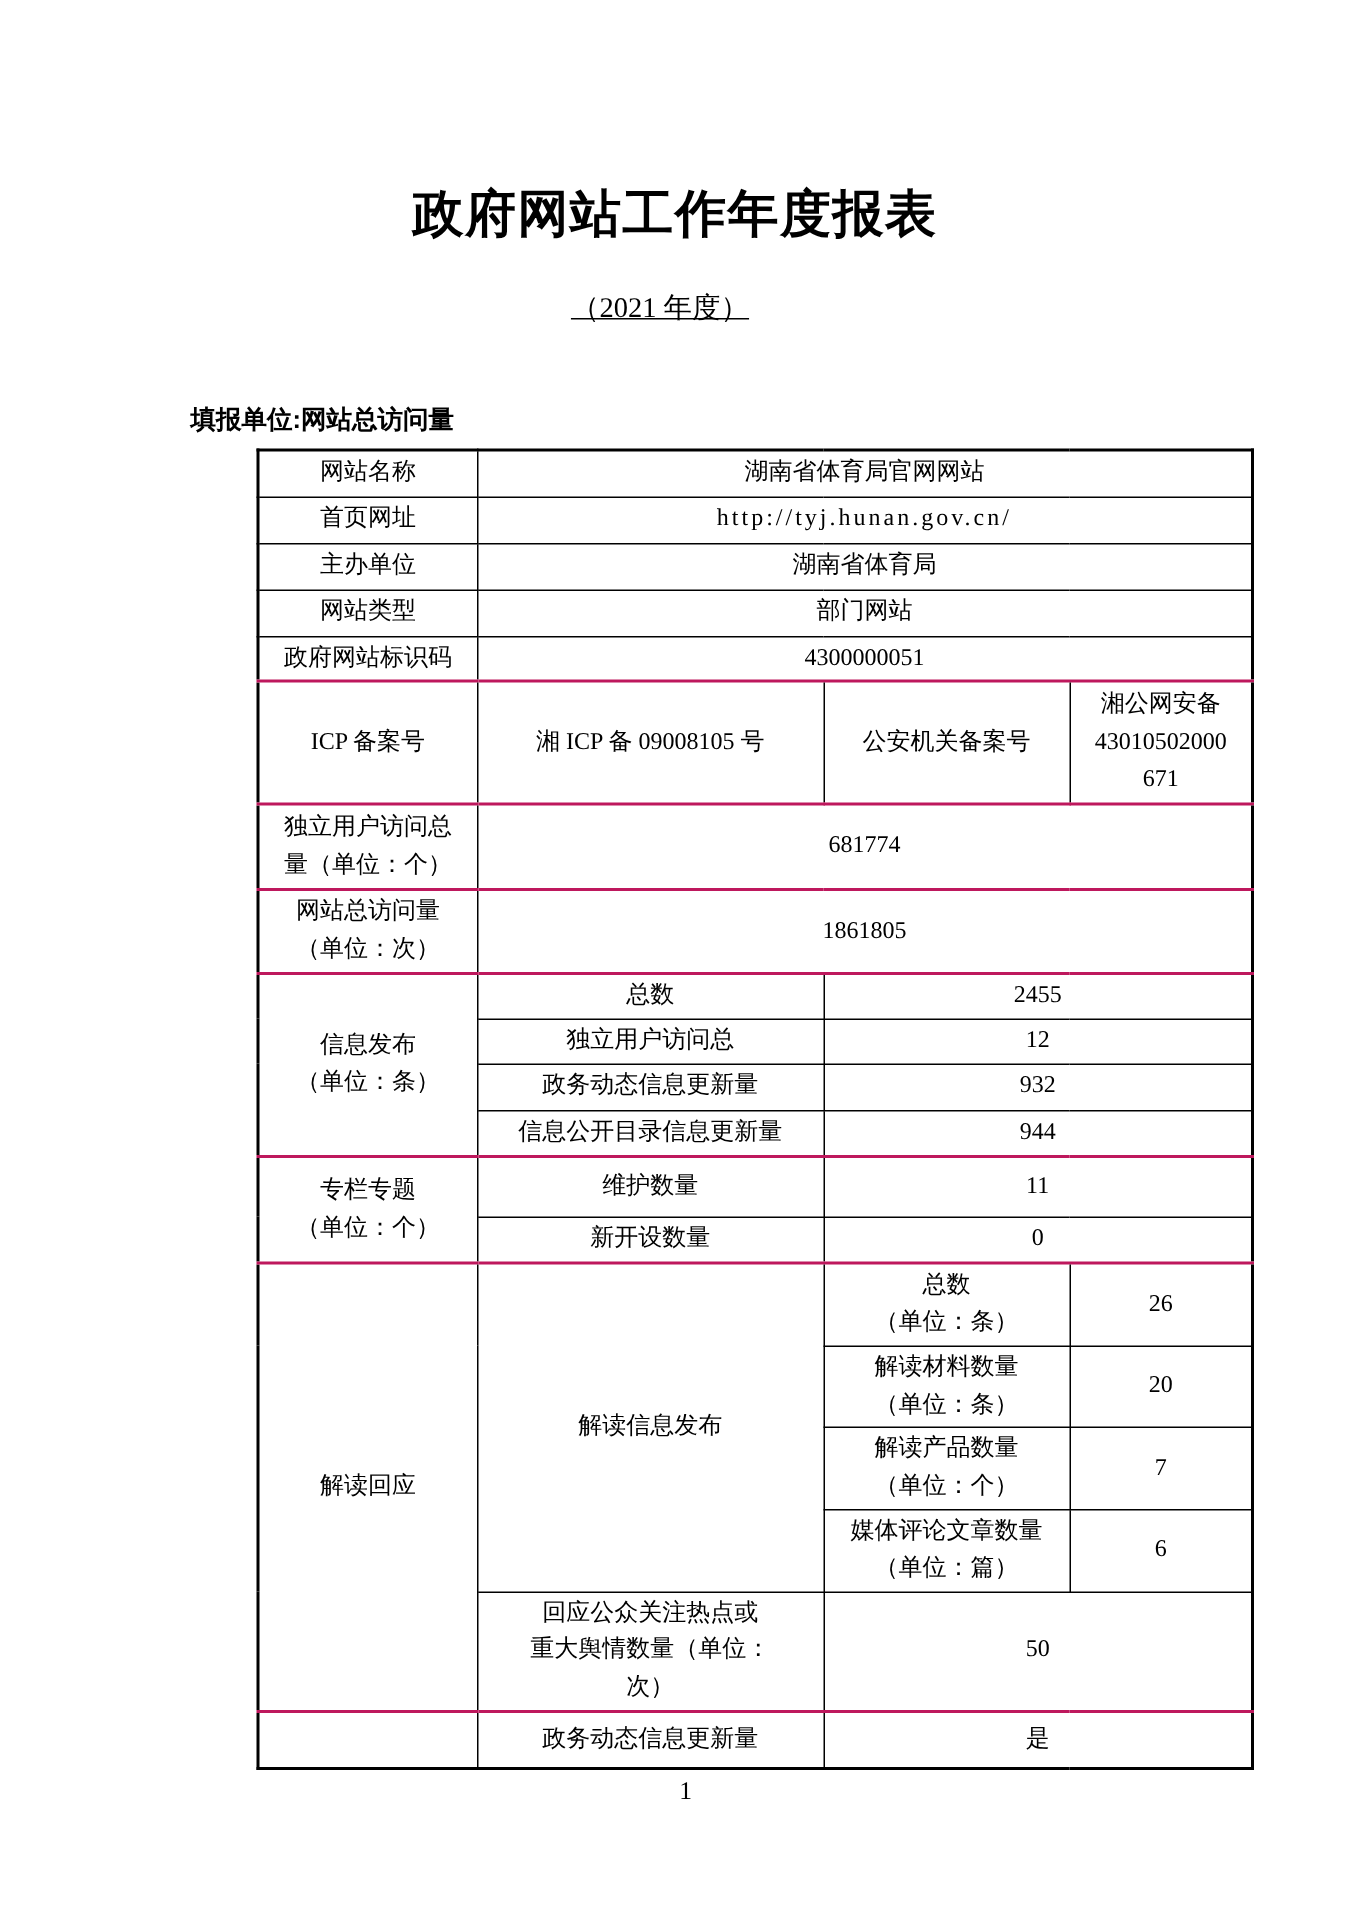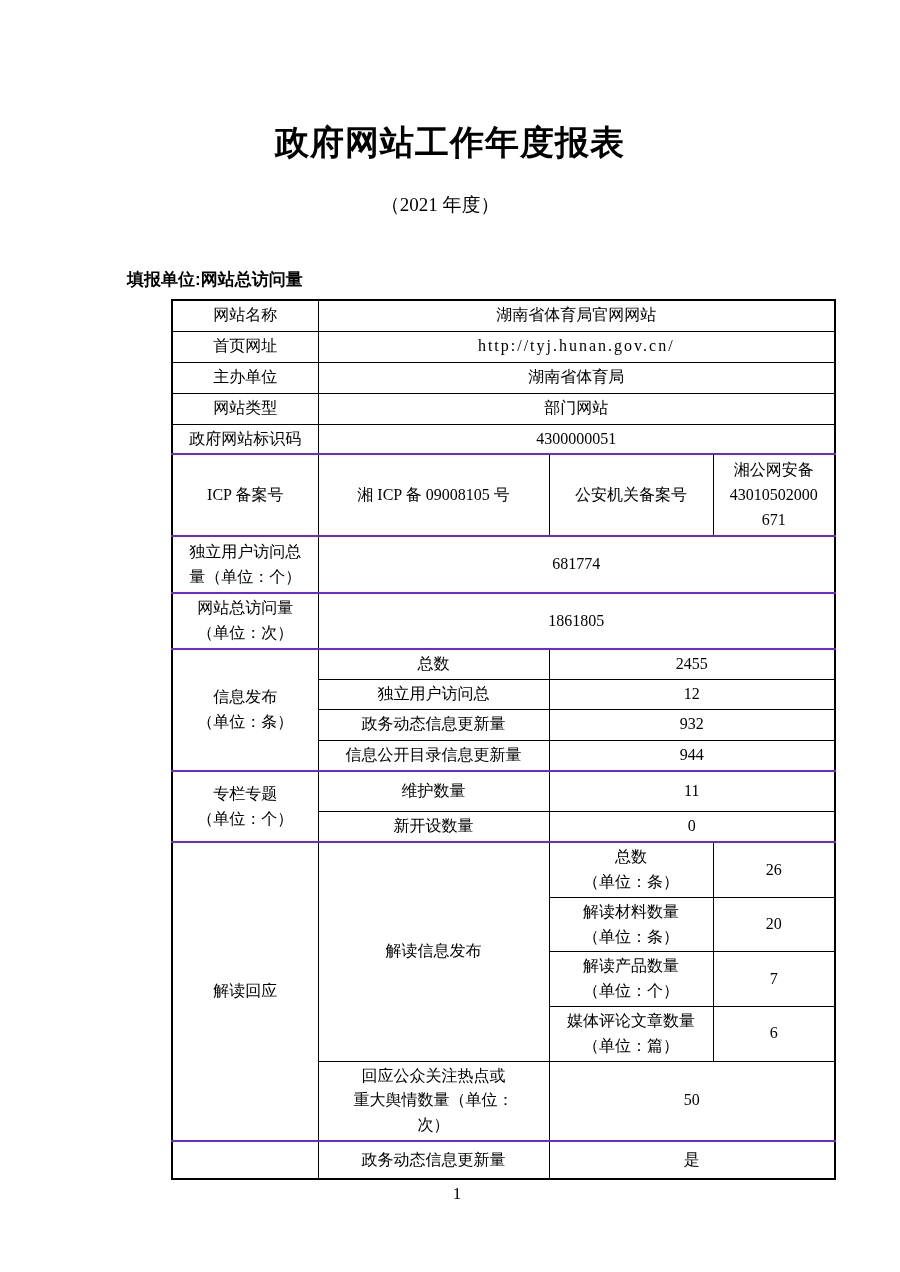--- a/index.html
+++ b/index.html
@@ -15,20 +15,21 @@
   .doc-title {
     position:absolute; top:120px; left:0; width:900px;
     text-align:center;
     font-family:"Liberation Sans","DejaVu Sans",sans-serif;
     font-weight:bold; font-size:34px; letter-spacing:1px;
   }
   .doc-subtitle {
     position:absolute; top:192px; left:0; width:880px;
     text-align:center;
     font-size:19px;
+    text-decoration:underline;
   }
   .reporting-unit {
     position:absolute; top:268px; left:127px;
     font-family:"Liberation Sans","DejaVu Sans",sans-serif;
     font-weight:bold; font-size:17px;
   }
   table.report {
     position:absolute; top:299px; left:127px;
     width:663px;
     border-collapse:collapse;
@@ -39,21 +40,21 @@
   table.report td {
     border:1px solid #000;
     text-align:center;
     vertical-align:middle;
     font-size:16px;
     line-height:1.55;
     padding:2px 4px;
     white-space:pre-line;
     overflow:hidden;
   }
-  tr.sec > td { border-top:2px solid #6d28d9; }
+  tr.sec > td { border-top:2px solid #be185d; }
   td.url-cell { letter-spacing:2px; }
   .page-number {
     position:absolute; top:1184px; left:0; width:914px;
     text-align:center; font-size:17px;
   }
 </style>
 </head>
 <body>
 
 <div class="page">

